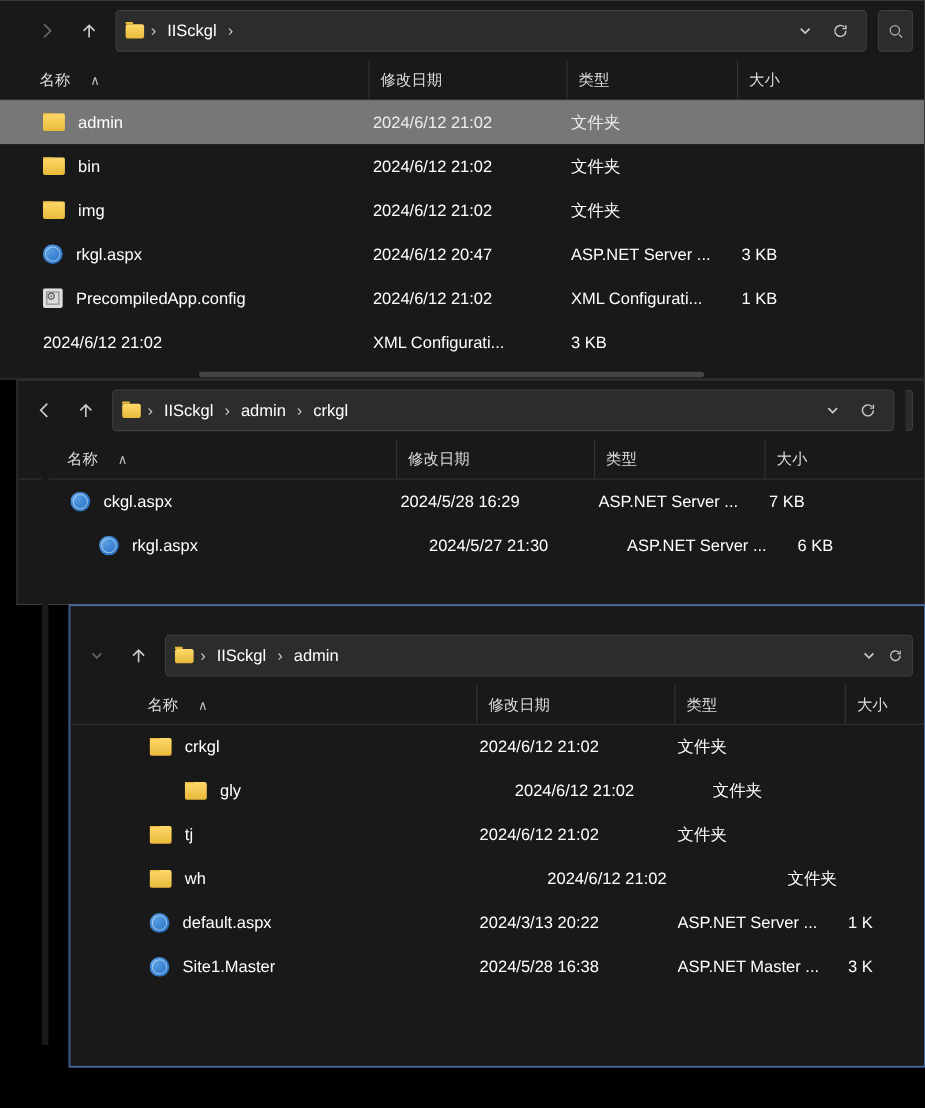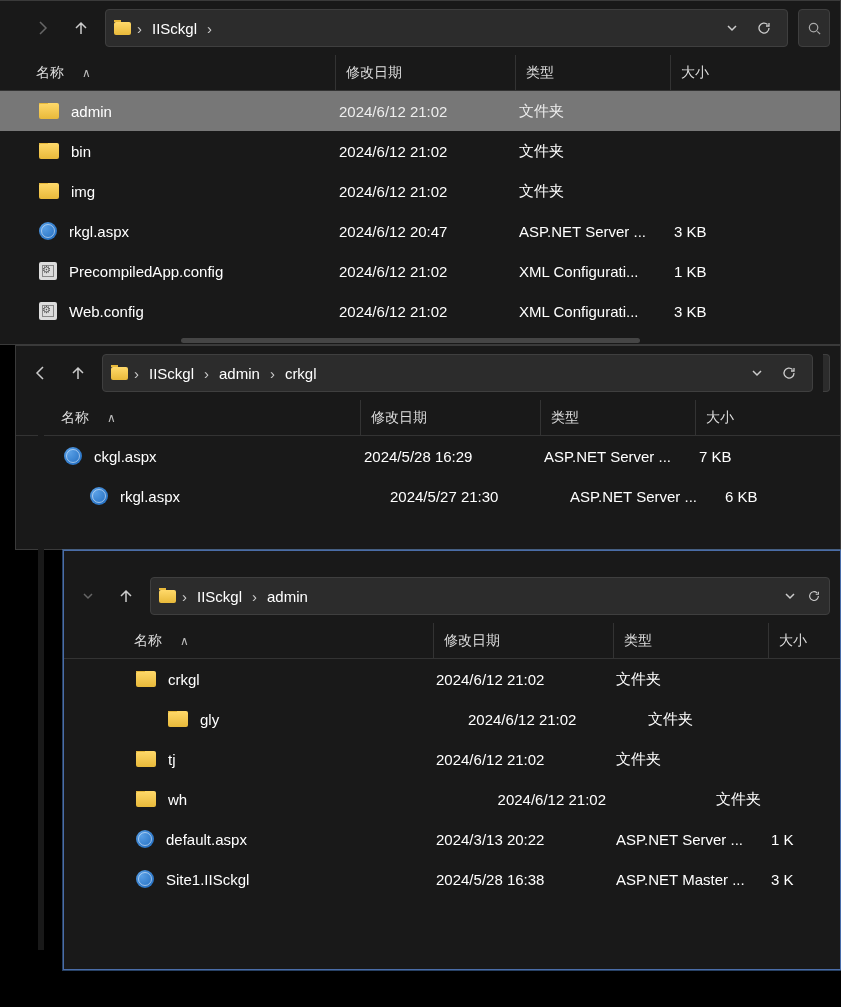--- a/index.html
+++ b/index.html
@@ -354,24 +354,20 @@
       <div class="row" style="grid-template-columns: 300px 180px 155px 90px; padding-left: 58px;">
         <div class="cell name-cell">
           <span class="icon config-icon"></span>
           <span>PrecompiledApp.config</span>
         </div>
         <div class="cell date">2024/6/12 21:02</div>
         <div class="cell type">XML Configurati...</div>
         <div class="cell size">1 KB</div>
       </div>
       <div class="row" style="grid-template-columns: 300px 180px 155px 90px; padding-left: 58px;">
-        <div class="cell name-cell">
-          <span class="icon config-icon"></span>
-          <span>Web.config</span>
-        </div>
         <div class="cell date">2024/6/12 21:02</div>
         <div class="cell type">XML Configurati...</div>
         <div class="cell size">3 KB</div>
       </div>
     </div>
   <div class="scrollbar-h" style="left:200px; right:200px;"></div>
 </div>
 
 <div class="window" id="w2" style="left:15px; top:345px; width:826px; height:205px;">
   <div class="toolbar">
@@ -543,21 +539,21 @@
           <span class="icon web-icon"></span>
           <span>default.aspx</span>
         </div>
         <div class="cell date">2024/3/13 20:22</div>
         <div class="cell type">ASP.NET Server ...</div>
         <div class="cell size">1 K</div>
       </div>
       <div class="row" style="grid-template-columns: 300px 180px 155px 80px; padding-left: 72px;">
         <div class="cell name-cell">
           <span class="icon web-icon"></span>
-          <span>Site1.IISckgl</span>
+          <span>Site1.Master</span>
         </div>
         <div class="cell date">2024/5/28 16:38</div>
         <div class="cell type">ASP.NET Master ...</div>
         <div class="cell size">3 K</div>
       </div>
     </div>
 </div>
 
 <div class="left-strip"></div>
 

